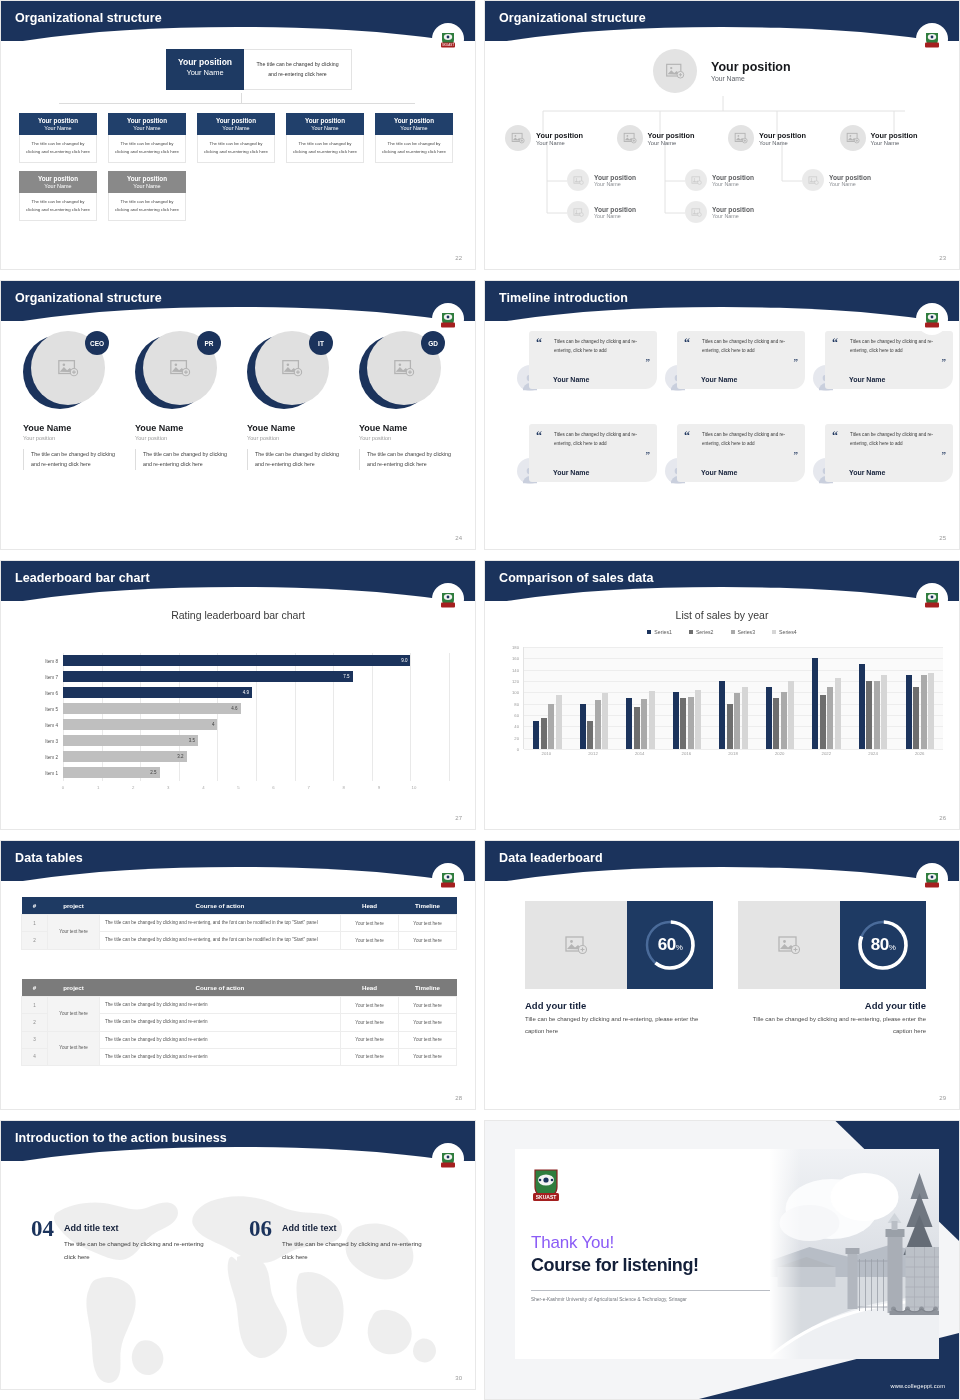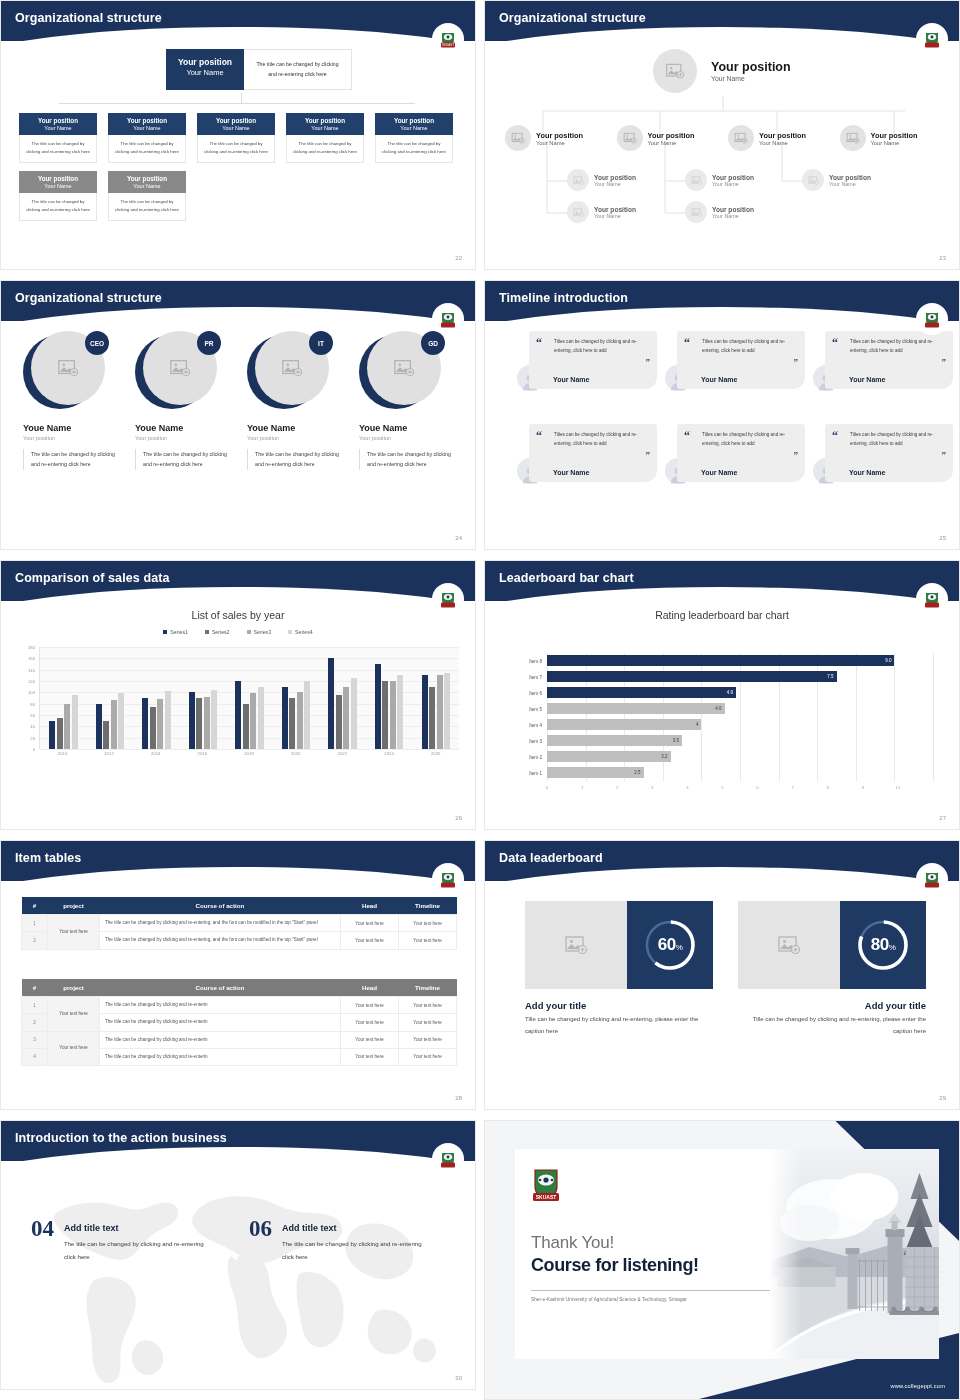--- a/index.html
+++ b/index.html
@@ -253,21 +253,21 @@
   .ty-navy-tr { position: absolute; right: 0; top: 0; width: 190px; height: 120px; background: #1b335c;
                 clip-path: polygon(35% 0, 100% 0, 100% 100%); }
   .ty-navy-br { position: absolute; right: 0; bottom: 0; width: 260px; height: 66px; background: #1b335c;
                 clip-path: polygon(28% 100%, 100% 100%, 100% 0, 0 100%); }
   .ty-card {
     position: absolute; left: 30px; top: 28px; width: 424px; height: 210px;
     background: #ffffff; display: flex; overflow: hidden;
   }
   .ty-left { width: 255px; padding: 18px 16px; position: relative; }
   .ty-logo { width: 30px; height: 36px; }
-  .ty-h1 { font-size: 17px; color: #737373; margin-top: 30px; letter-spacing: -.2px; }
+  .ty-h1 { font-size: 17px; color: #8b5cf6; margin-top: 30px; letter-spacing: -.2px; }
   .ty-h2 { font-size: 18px; font-weight: bold; color: #14203a; margin-top: 2px; letter-spacing: -.4px; }
   .ty-rule { height: 1px; background: #b9bdc4; margin-top: 14px; width: 240px; }
   .ty-sub { font-size: 4.6px; color: #6d7178; margin-top: 6px; letter-spacing: .1px; }
   .ty-photo { flex: 1; position: relative; overflow: hidden; background: #d9dde2; }
   .ty-url { position: absolute; right: 14px; bottom: 10px; color: #ffffff; font-size: 5.6px; letter-spacing: .2px; z-index: 5; }
   .imgicon { opacity: .55; }
 </style>
 </head>
 <body>
 
@@ -713,149 +713,20 @@
         <div class="qcard">
           <span class="qmark open">“</span>
           <span class="qmark close">”</span>
           <div class="qtext">Titles can be changed by clicking and re-entering, click here to add</div>
           <div class="qname">Your Name</div>
         </div>
       </div>
     </div>
 
     <div class="pagenum">25</div>
-  </div>
-
-  <div class="slide">
-    <div class="band"></div>
-    <div class="slide-title">Comparison of sales data</div>
-    <div class="crest">
-      <svg width="22" height="22" viewBox="0 0 22 22">
-          <circle cx="11" cy="11" r="10.5" fill="#fff"></circle>
-          <path d="M5 5h12v7a6 6 0 0 1-6 6 6 6 0 0 1-6-6z" fill="#2f7d3e"></path>
-          <ellipse cx="11" cy="9" rx="4.2" ry="3" fill="#f2f2f2"></ellipse>
-          <circle cx="11" cy="9" r="1.4" fill="#1b335c"></circle>
-          <rect x="4" y="14.5" width="14" height="5" rx="1" fill="#a41f1f"></rect>
-        </svg>
-    </div>
-
-    <div class="chart-title">List of sales by year</div>
-    <div class="legend" id="s26-legend">
-        <div class="li">
-          <span class="sw" style="background: rgb(27, 51, 92);"></span>
-          <span>Series1</span>
-        </div>
-        <div class="li">
-          <span class="sw" style="background: rgb(110, 110, 110);"></span>
-          <span>Series2</span>
-        </div>
-        <div class="li">
-          <span class="sw" style="background: rgb(170, 170, 170);"></span>
-          <span>Series3</span>
-        </div>
-        <div class="li">
-          <span class="sw" style="background: rgb(214, 214, 214);"></span>
-          <span>Series4</span>
-        </div>
-      </div>
-    <div class="ylabs" id="s26-ylabs">
-        <div class="ylab" style="top: 106px;">0</div>
-        <div class="ylab" style="top: 94.6667px;">20</div>
-        <div class="ylab" style="top: 83.3333px;">40</div>
-        <div class="ylab" style="top: 72px;">60</div>
-        <div class="ylab" style="top: 60.6667px;">80</div>
-        <div class="ylab" style="top: 49.3333px;">100</div>
-        <div class="ylab" style="top: 38px;">120</div>
-        <div class="ylab" style="top: 26.6667px;">140</div>
-        <div class="ylab" style="top: 15.3333px;">160</div>
-        <div class="ylab" style="top: 4px;">180</div>
-      </div>
-    <div class="plot">
-      <div id="s26-grid">
-          <div class="gridline" style="top: 102px;"></div>
-          <div class="gridline" style="top: 90.6667px;"></div>
-          <div class="gridline" style="top: 79.3333px;"></div>
-          <div class="gridline" style="top: 68px;"></div>
-          <div class="gridline" style="top: 56.6667px;"></div>
-          <div class="gridline" style="top: 45.3333px;"></div>
-          <div class="gridline" style="top: 34px;"></div>
-          <div class="gridline" style="top: 22.6667px;"></div>
-          <div class="gridline" style="top: 11.3333px;"></div>
-          <div class="gridline" style="top: 0px;"></div>
-        </div>
-      <div class="groups" id="s26-bars">
-          <div class="grp">
-            <div class="bar" style="height: 28.3333px; background: rgb(27, 51, 92);"></div>
-            <div class="bar" style="height: 31.1667px; background: rgb(110, 110, 110);"></div>
-            <div class="bar" style="height: 45.3333px; background: rgb(170, 170, 170);"></div>
-            <div class="bar" style="height: 54.4px; background: rgb(214, 214, 214);"></div>
-          </div>
-          <div class="grp">
-            <div class="bar" style="height: 45.3333px; background: rgb(27, 51, 92);"></div>
-            <div class="bar" style="height: 28.3333px; background: rgb(110, 110, 110);"></div>
-            <div class="bar" style="height: 48.7333px; background: rgb(170, 170, 170);"></div>
-            <div class="bar" style="height: 56.1px; background: rgb(214, 214, 214);"></div>
-          </div>
-          <div class="grp">
-            <div class="bar" style="height: 51px; background: rgb(27, 51, 92);"></div>
-            <div class="bar" style="height: 42.5px; background: rgb(110, 110, 110);"></div>
-            <div class="bar" style="height: 49.8667px; background: rgb(170, 170, 170);"></div>
-            <div class="bar" style="height: 57.8px; background: rgb(214, 214, 214);"></div>
-          </div>
-          <div class="grp">
-            <div class="bar" style="height: 56.6667px; background: rgb(27, 51, 92);"></div>
-            <div class="bar" style="height: 51px; background: rgb(110, 110, 110);"></div>
-            <div class="bar" style="height: 52.1333px; background: rgb(170, 170, 170);"></div>
-            <div class="bar" style="height: 59.5px; background: rgb(214, 214, 214);"></div>
-          </div>
-          <div class="grp">
-            <div class="bar" style="height: 68px; background: rgb(27, 51, 92);"></div>
-            <div class="bar" style="height: 45.3333px; background: rgb(110, 110, 110);"></div>
-            <div class="bar" style="height: 55.5333px; background: rgb(170, 170, 170);"></div>
-            <div class="bar" style="height: 62.3333px; background: rgb(214, 214, 214);"></div>
-          </div>
-          <div class="grp">
-            <div class="bar" style="height: 62.3333px; background: rgb(27, 51, 92);"></div>
-            <div class="bar" style="height: 51px; background: rgb(110, 110, 110);"></div>
-            <div class="bar" style="height: 56.6667px; background: rgb(170, 170, 170);"></div>
-            <div class="bar" style="height: 68px; background: rgb(214, 214, 214);"></div>
-          </div>
-          <div class="grp">
-            <div class="bar" style="height: 90.6667px; background: rgb(27, 51, 92);"></div>
-            <div class="bar" style="height: 54.4px; background: rgb(110, 110, 110);"></div>
-            <div class="bar" style="height: 62.3333px; background: rgb(170, 170, 170);"></div>
-            <div class="bar" style="height: 70.8333px; background: rgb(214, 214, 214);"></div>
-          </div>
-          <div class="grp">
-            <div class="bar" style="height: 85px; background: rgb(27, 51, 92);"></div>
-            <div class="bar" style="height: 68px; background: rgb(110, 110, 110);"></div>
-            <div class="bar" style="height: 68px; background: rgb(170, 170, 170);"></div>
-            <div class="bar" style="height: 73.6667px; background: rgb(214, 214, 214);"></div>
-          </div>
-          <div class="grp">
-            <div class="bar" style="height: 73.6667px; background: rgb(27, 51, 92);"></div>
-            <div class="bar" style="height: 62.3333px; background: rgb(110, 110, 110);"></div>
-            <div class="bar" style="height: 73.6667px; background: rgb(170, 170, 170);"></div>
-            <div class="bar" style="height: 76.5px; background: rgb(214, 214, 214);"></div>
-          </div>
-        </div>
-    </div>
-    <div class="xlabs" id="s26-xlabs">
-        <div class="xlab">2010</div>
-        <div class="xlab">2012</div>
-        <div class="xlab">2014</div>
-        <div class="xlab">2016</div>
-        <div class="xlab">2018</div>
-        <div class="xlab">2020</div>
-        <div class="xlab">2022</div>
-        <div class="xlab">2024</div>
-        <div class="xlab">2026</div>
-      </div>
-
-    <div class="pagenum">26</div>
   </div>
 
   <div class="slide">
     <div class="band"></div>
     <div class="slide-title">Leaderboard bar chart</div>
     <div class="crest">
       <svg width="22" height="22" viewBox="0 0 22 22">
           <circle cx="11" cy="11" r="10.5" fill="#fff"></circle>
           <path d="M5 5h12v7a6 6 0 0 1-6 6 6 6 0 0 1-6-6z" fill="#2f7d3e"></path>
           <ellipse cx="11" cy="9" rx="4.2" ry="3" fill="#f2f2f2"></ellipse>
@@ -1053,21 +924,150 @@
         <div class="lb-tick">
           <span>10</span>
         </div>
       </div>
 
     <div class="pagenum">27</div>
   </div>
 
   <div class="slide">
     <div class="band"></div>
-    <div class="slide-title">Item tables</div>
+    <div class="slide-title">Comparison of sales data</div>
+    <div class="crest">
+      <svg width="22" height="22" viewBox="0 0 22 22">
+          <circle cx="11" cy="11" r="10.5" fill="#fff"></circle>
+          <path d="M5 5h12v7a6 6 0 0 1-6 6 6 6 0 0 1-6-6z" fill="#2f7d3e"></path>
+          <ellipse cx="11" cy="9" rx="4.2" ry="3" fill="#f2f2f2"></ellipse>
+          <circle cx="11" cy="9" r="1.4" fill="#1b335c"></circle>
+          <rect x="4" y="14.5" width="14" height="5" rx="1" fill="#a41f1f"></rect>
+        </svg>
+    </div>
+
+    <div class="chart-title">List of sales by year</div>
+    <div class="legend" id="s26-legend">
+        <div class="li">
+          <span class="sw" style="background: rgb(27, 51, 92);"></span>
+          <span>Series1</span>
+        </div>
+        <div class="li">
+          <span class="sw" style="background: rgb(110, 110, 110);"></span>
+          <span>Series2</span>
+        </div>
+        <div class="li">
+          <span class="sw" style="background: rgb(170, 170, 170);"></span>
+          <span>Series3</span>
+        </div>
+        <div class="li">
+          <span class="sw" style="background: rgb(214, 214, 214);"></span>
+          <span>Series4</span>
+        </div>
+      </div>
+    <div class="ylabs" id="s26-ylabs">
+        <div class="ylab" style="top: 106px;">0</div>
+        <div class="ylab" style="top: 94.6667px;">20</div>
+        <div class="ylab" style="top: 83.3333px;">40</div>
+        <div class="ylab" style="top: 72px;">60</div>
+        <div class="ylab" style="top: 60.6667px;">80</div>
+        <div class="ylab" style="top: 49.3333px;">100</div>
+        <div class="ylab" style="top: 38px;">120</div>
+        <div class="ylab" style="top: 26.6667px;">140</div>
+        <div class="ylab" style="top: 15.3333px;">160</div>
+        <div class="ylab" style="top: 4px;">180</div>
+      </div>
+    <div class="plot">
+      <div id="s26-grid">
+          <div class="gridline" style="top: 102px;"></div>
+          <div class="gridline" style="top: 90.6667px;"></div>
+          <div class="gridline" style="top: 79.3333px;"></div>
+          <div class="gridline" style="top: 68px;"></div>
+          <div class="gridline" style="top: 56.6667px;"></div>
+          <div class="gridline" style="top: 45.3333px;"></div>
+          <div class="gridline" style="top: 34px;"></div>
+          <div class="gridline" style="top: 22.6667px;"></div>
+          <div class="gridline" style="top: 11.3333px;"></div>
+          <div class="gridline" style="top: 0px;"></div>
+        </div>
+      <div class="groups" id="s26-bars">
+          <div class="grp">
+            <div class="bar" style="height: 28.3333px; background: rgb(27, 51, 92);"></div>
+            <div class="bar" style="height: 31.1667px; background: rgb(110, 110, 110);"></div>
+            <div class="bar" style="height: 45.3333px; background: rgb(170, 170, 170);"></div>
+            <div class="bar" style="height: 54.4px; background: rgb(214, 214, 214);"></div>
+          </div>
+          <div class="grp">
+            <div class="bar" style="height: 45.3333px; background: rgb(27, 51, 92);"></div>
+            <div class="bar" style="height: 28.3333px; background: rgb(110, 110, 110);"></div>
+            <div class="bar" style="height: 48.7333px; background: rgb(170, 170, 170);"></div>
+            <div class="bar" style="height: 56.1px; background: rgb(214, 214, 214);"></div>
+          </div>
+          <div class="grp">
+            <div class="bar" style="height: 51px; background: rgb(27, 51, 92);"></div>
+            <div class="bar" style="height: 42.5px; background: rgb(110, 110, 110);"></div>
+            <div class="bar" style="height: 49.8667px; background: rgb(170, 170, 170);"></div>
+            <div class="bar" style="height: 57.8px; background: rgb(214, 214, 214);"></div>
+          </div>
+          <div class="grp">
+            <div class="bar" style="height: 56.6667px; background: rgb(27, 51, 92);"></div>
+            <div class="bar" style="height: 51px; background: rgb(110, 110, 110);"></div>
+            <div class="bar" style="height: 52.1333px; background: rgb(170, 170, 170);"></div>
+            <div class="bar" style="height: 59.5px; background: rgb(214, 214, 214);"></div>
+          </div>
+          <div class="grp">
+            <div class="bar" style="height: 68px; background: rgb(27, 51, 92);"></div>
+            <div class="bar" style="height: 45.3333px; background: rgb(110, 110, 110);"></div>
+            <div class="bar" style="height: 55.5333px; background: rgb(170, 170, 170);"></div>
+            <div class="bar" style="height: 62.3333px; background: rgb(214, 214, 214);"></div>
+          </div>
+          <div class="grp">
+            <div class="bar" style="height: 62.3333px; background: rgb(27, 51, 92);"></div>
+            <div class="bar" style="height: 51px; background: rgb(110, 110, 110);"></div>
+            <div class="bar" style="height: 56.6667px; background: rgb(170, 170, 170);"></div>
+            <div class="bar" style="height: 68px; background: rgb(214, 214, 214);"></div>
+          </div>
+          <div class="grp">
+            <div class="bar" style="height: 90.6667px; background: rgb(27, 51, 92);"></div>
+            <div class="bar" style="height: 54.4px; background: rgb(110, 110, 110);"></div>
+            <div class="bar" style="height: 62.3333px; background: rgb(170, 170, 170);"></div>
+            <div class="bar" style="height: 70.8333px; background: rgb(214, 214, 214);"></div>
+          </div>
+          <div class="grp">
+            <div class="bar" style="height: 85px; background: rgb(27, 51, 92);"></div>
+            <div class="bar" style="height: 68px; background: rgb(110, 110, 110);"></div>
+            <div class="bar" style="height: 68px; background: rgb(170, 170, 170);"></div>
+            <div class="bar" style="height: 73.6667px; background: rgb(214, 214, 214);"></div>
+          </div>
+          <div class="grp">
+            <div class="bar" style="height: 73.6667px; background: rgb(27, 51, 92);"></div>
+            <div class="bar" style="height: 62.3333px; background: rgb(110, 110, 110);"></div>
+            <div class="bar" style="height: 73.6667px; background: rgb(170, 170, 170);"></div>
+            <div class="bar" style="height: 76.5px; background: rgb(214, 214, 214);"></div>
+          </div>
+        </div>
+    </div>
+    <div class="xlabs" id="s26-xlabs">
+        <div class="xlab">2010</div>
+        <div class="xlab">2012</div>
+        <div class="xlab">2014</div>
+        <div class="xlab">2016</div>
+        <div class="xlab">2018</div>
+        <div class="xlab">2020</div>
+        <div class="xlab">2022</div>
+        <div class="xlab">2024</div>
+        <div class="xlab">2026</div>
+      </div>
+
+    <div class="pagenum">26</div>
+  </div>
+
+  <div class="slide">
+    <div class="band"></div>
+    <div class="slide-title">Data tables</div>
     <div class="crest">
       <svg width="22" height="22" viewBox="0 0 22 22">
           <circle cx="11" cy="11" r="10.5" fill="#fff"></circle>
           <path d="M5 5h12v7a6 6 0 0 1-6 6 6 6 0 0 1-6-6z" fill="#2f7d3e"></path>
           <ellipse cx="11" cy="9" rx="4.2" ry="3" fill="#f2f2f2"></ellipse>
           <circle cx="11" cy="9" r="1.4" fill="#1b335c"></circle>
           <rect x="4" y="14.5" width="14" height="5" rx="1" fill="#a41f1f"></rect>
         </svg>
     </div>
 

